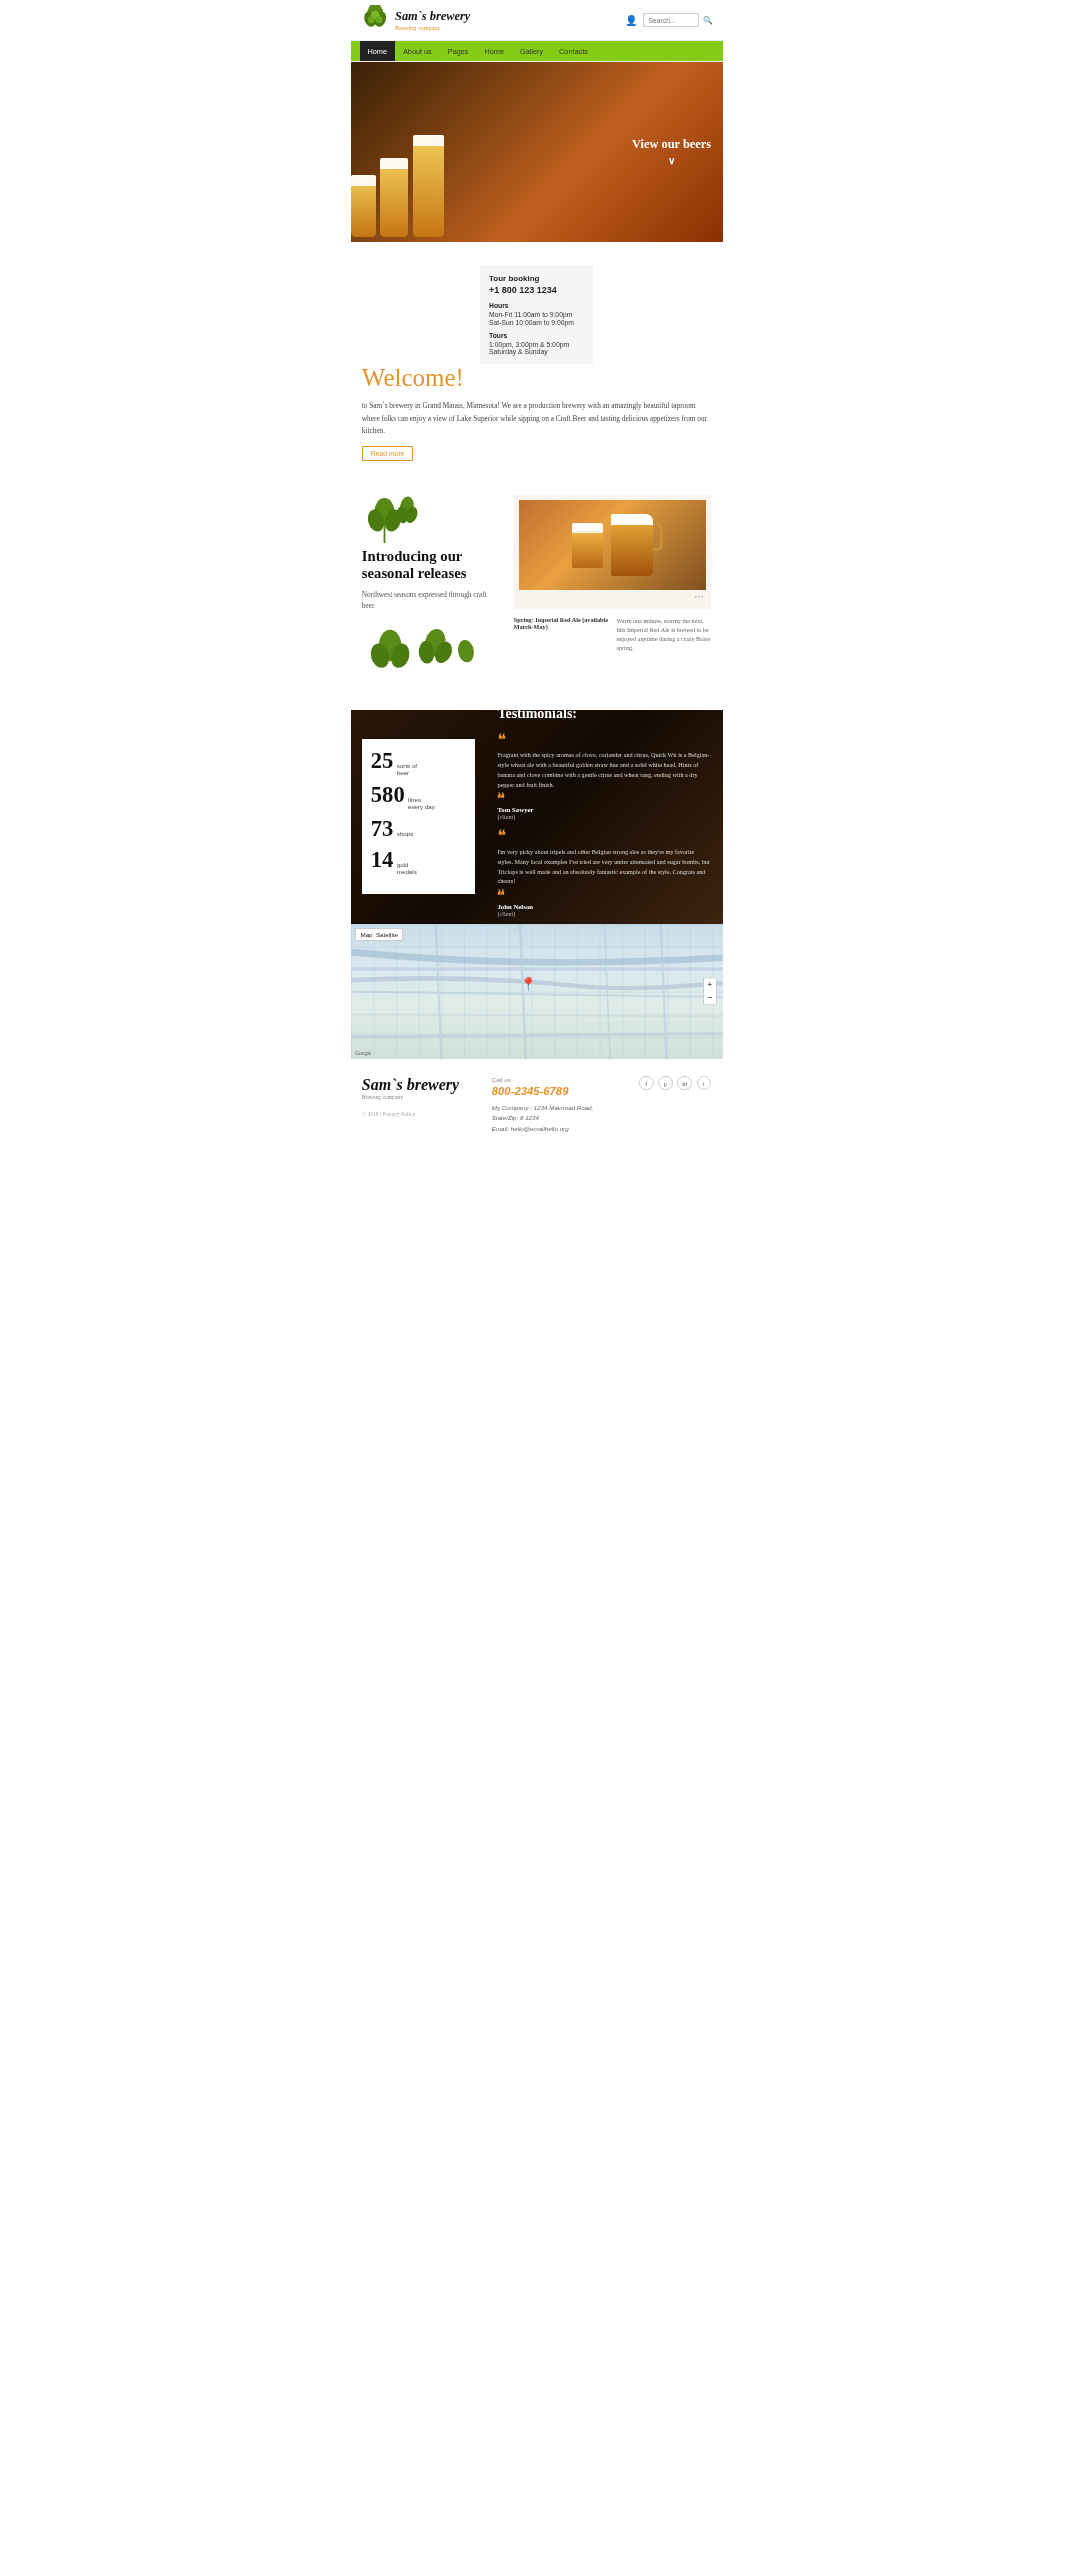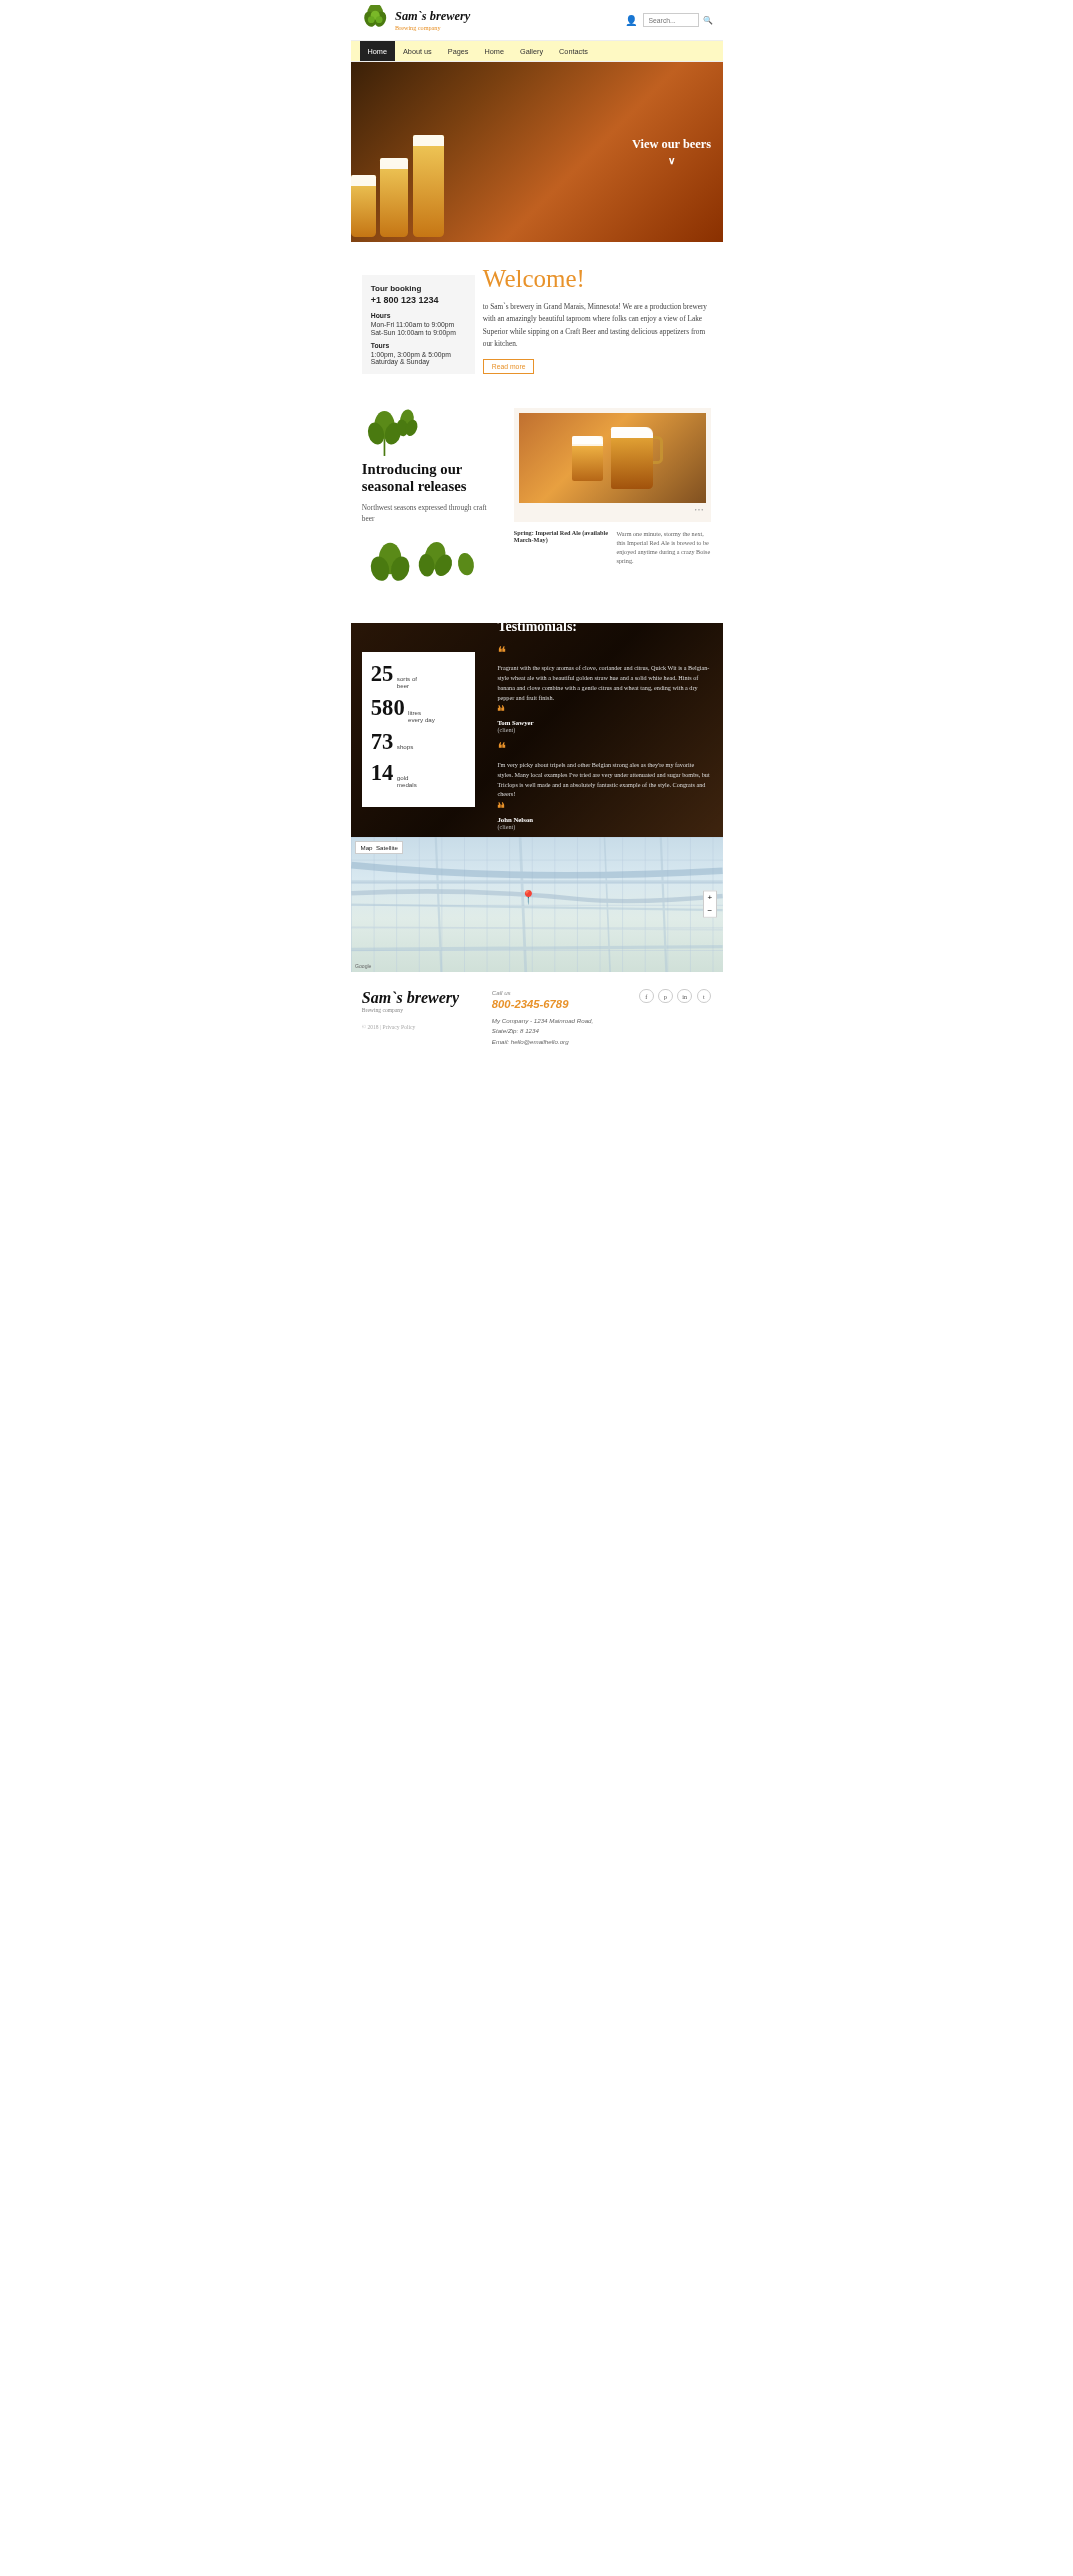--- a/index.html
+++ b/index.html
@@ -29,21 +29,21 @@
       font-size: 6.8px;
       width: 56px;
     }
     .search-icon { font-size: 8px; cursor: pointer; color: #555; }
     .user-icon { font-size: 10.2px; color: #555; cursor: pointer; }
 
     
     .nav {
       display: flex;
       align-items: flex-end;
-      background: #fef9c3;
+      background: #84cc16;
       padding: 0 9px;
       border-bottom: 1.1px solid #eee;
     }
     .nav-item {
       padding: 5.6px 8px;
       font-size: 7.3px;
       cursor: pointer;
       color: #333;
       text-decoration: none;
       font-family: Arial, sans-serif;
@@ -140,22 +140,23 @@
       font-weight: 700;
       text-align: center;
       line-height: 1.2;
     }
     .hero-view-beers .arrow { font-size: 10.2px; display: block; margin-top: 3.4px; }
 
     
     .welcome-section {
       display: flex;
       padding: 22.6px 11.3px;
-      gap: 8px;
-      align-items: flex-end;
+      gap: 0;
+      align-items: center;
+      flex-direction: column;
     }
     .tour-box {
       width: 113px;
       background: #f5f5f5;
       padding: 9px;
       flex-shrink: 0;
       font-size: 6.8px;
       font-family: Arial, sans-serif;
     }
     .tour-box .tour-title { font-size: 8px; font-weight: 600; color: #222; margin-bottom: 2.3px; }

